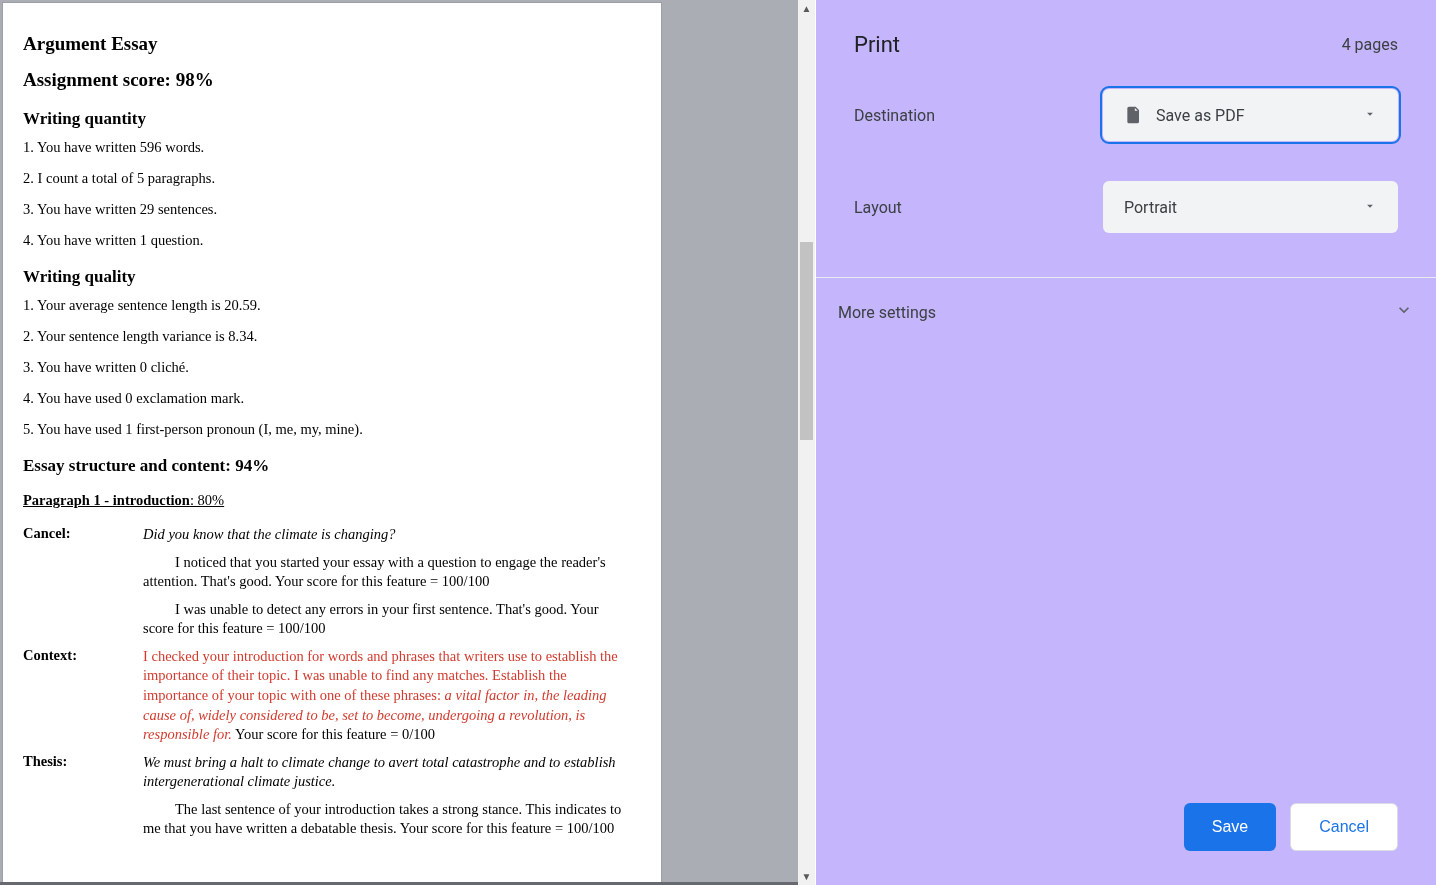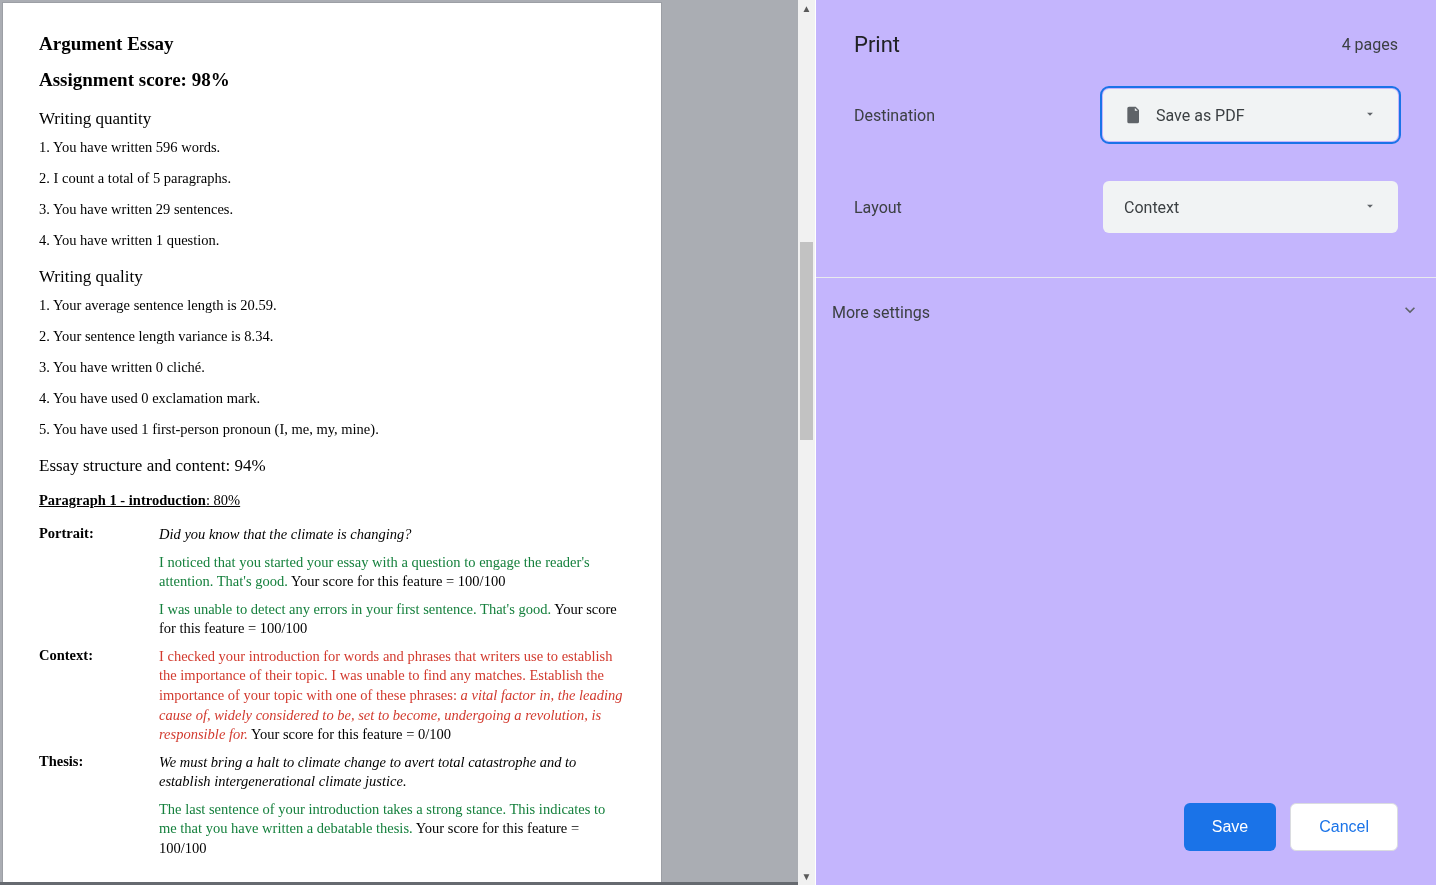--- a/index.html
+++ b/index.html
@@ -19,38 +19,38 @@
     flex:1;
     overflow:hidden;
     position:relative;
     display:flex;
     justify-content:flex-start;
   }
   .paper {
     width: 658px;
     background:#fff;
     margin: 3px 0 0 3px;
-    padding: 30px 36px 40px 36px;
+    padding: 30px 36px 40px 20px;
     font-family: "Times New Roman", Times, serif;
     color:#000;
     overflow:hidden;
     box-shadow: 0 0 0 1px rgba(0,0,0,0.08);
   }
   .paper h2 { font-size: 19px; margin: 0 0 14px 0; font-weight:bold; }
-  .paper h3 { font-size: 17px; margin: 18px 0 10px 0; font-weight:normal; }
+  .paper h3 { font-size: 17px; margin: 18px 0 10px 0; font-weight:bold; }
   .paper p.line { font-size: 14.5px; margin: 0 0 14px 0; }
   .paper p.under { font-size: 14.5px; margin: 16px 0 12px 0; }
   .paper p.under .u { text-decoration: underline; font-weight:bold; }
   .paper p.under .pct { text-decoration: underline; }
   .tbl { display:table; width:100%; font-size:14.5px; }
   .trow { display:table-row; }
   .tlabel { display:table-cell; width:120px; vertical-align:top; padding:4px 6px 4px 0; font-weight:bold; }
   .tcontent { display:table-cell; vertical-align:top; padding:4px 0; line-height:1.35; }
   .ital { font-style:italic; font-weight:normal; }
-  .green { color:#15803d; }
+  .green { color:#000000;margin-left:32px; }
   .red-ital { color:#d23a2e; font-style:italic; }
   .red { color:#d23a2e; }
 
   
   .v-scroll-arrow {
     position:absolute;
     right:0;
     width:17px; height:17px;
     background:#f1f1f1;
     display:flex; align-items:center; justify-content:center;
@@ -109,21 +109,21 @@
   }
   .sb-select .sel-text { font-size:16px; color:#3c4043; flex:1; }
   .sb-select .caret {
     color:#5f6368;
   }
   .pdf-icon { width:20px; height:20px; }
 
   .sb-divider { height:1px; background:#e8eaed; margin: 0; }
   .sb-more {
     display:flex; align-items:center; justify-content:space-between;
-    padding: 22px 16px;
+    padding: 22px 22px;
     font-size:16px; color:#3c4043;
   }
 
   .sb-spacer { flex:1; }
 
   .sb-footer {
     display:flex; justify-content:flex-end; gap:14px;
     padding: 0 38px 34px 38px;
   }
   .btn {
@@ -157,21 +157,21 @@
       <p class="line">5. You have used 1 first-person pronoun (I, me, my, mine).</p>
 
       <h3>Essay structure and content: 94%</h3>
 
       <p class="under">
         <span class="u">Paragraph 1 - introduction</span><span class="pct">: 80%</span>
       </p>
 
       <div class="tbl">
         <div class="trow">
-          <div class="tlabel">Portrait:</div>
+          <div class="tlabel">Cancel:</div>
           <div class="tcontent"><span class="ital">Did you know that the climate is changing?</span></div>
         </div>
         <div class="trow">
           <div class="tlabel"></div>
           <div class="tcontent"><span class="green">I noticed that you started your essay with a question to engage the reader's attention. That's good.</span><span> Your score for this feature = 100/100</span></div>
         </div>
         <div class="trow">
           <div class="tlabel"></div>
           <div class="tcontent"><span class="green">I was unable to detect any errors in your first sentence. That's good.</span><span> Your score for this feature = 100/100</span></div>
         </div>
@@ -221,21 +221,21 @@
               <path fill="#5f6368" d="M7 10l5 5 5-5z"></path>
             </svg>
         </span>
       </div>
     </div>
 
 
     <div class="sb-row">
       <div class="sb-row-label">Layout</div>
       <div class="sb-select">
-        <span class="sel-text">Context</span>
+        <span class="sel-text">Portrait</span>
         <span class="caret">
           <svg viewBox="0 0 24 24" width="14" height="14">
               <path fill="#5f6368" d="M7 10l5 5 5-5z"></path>
             </svg>
         </span>
       </div>
     </div>
   </div>
 
   <div class="sb-divider"></div>

